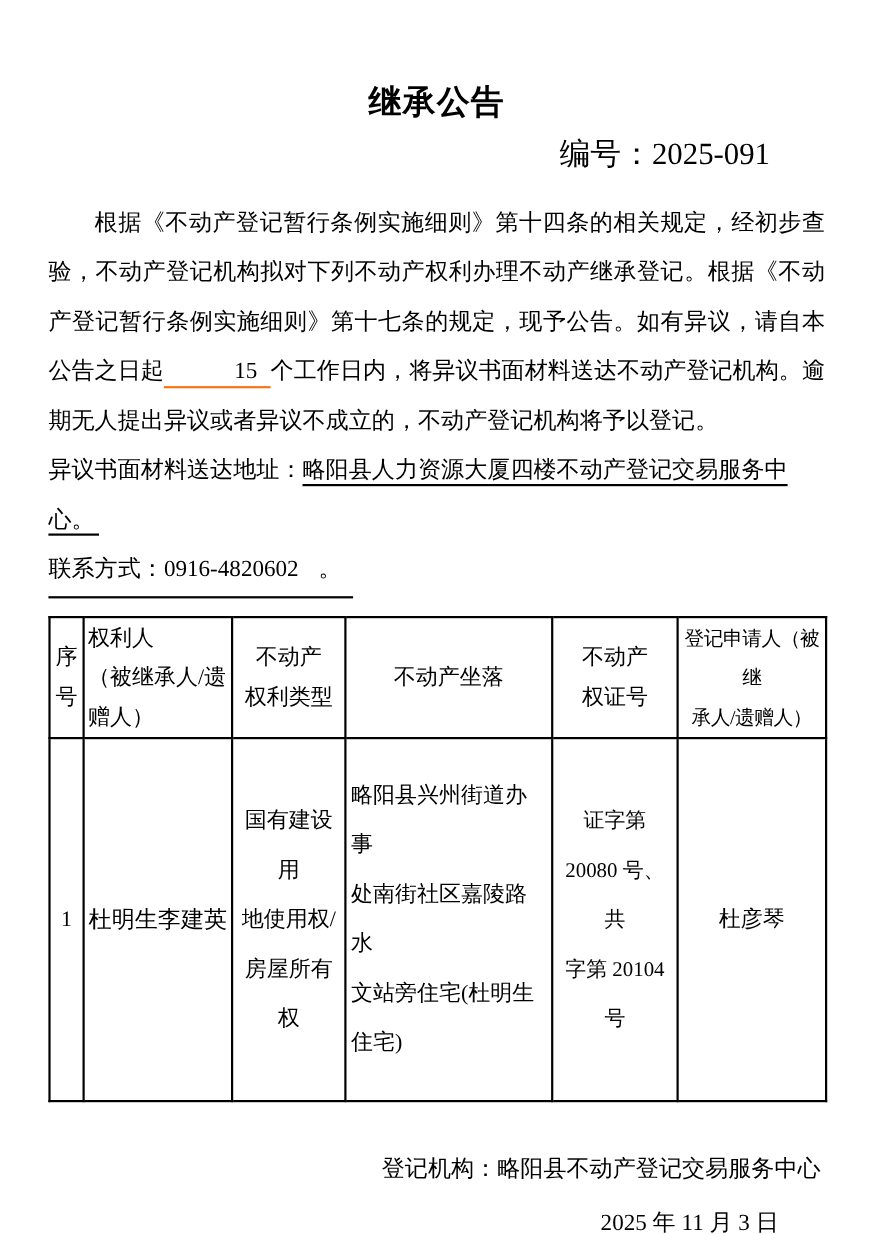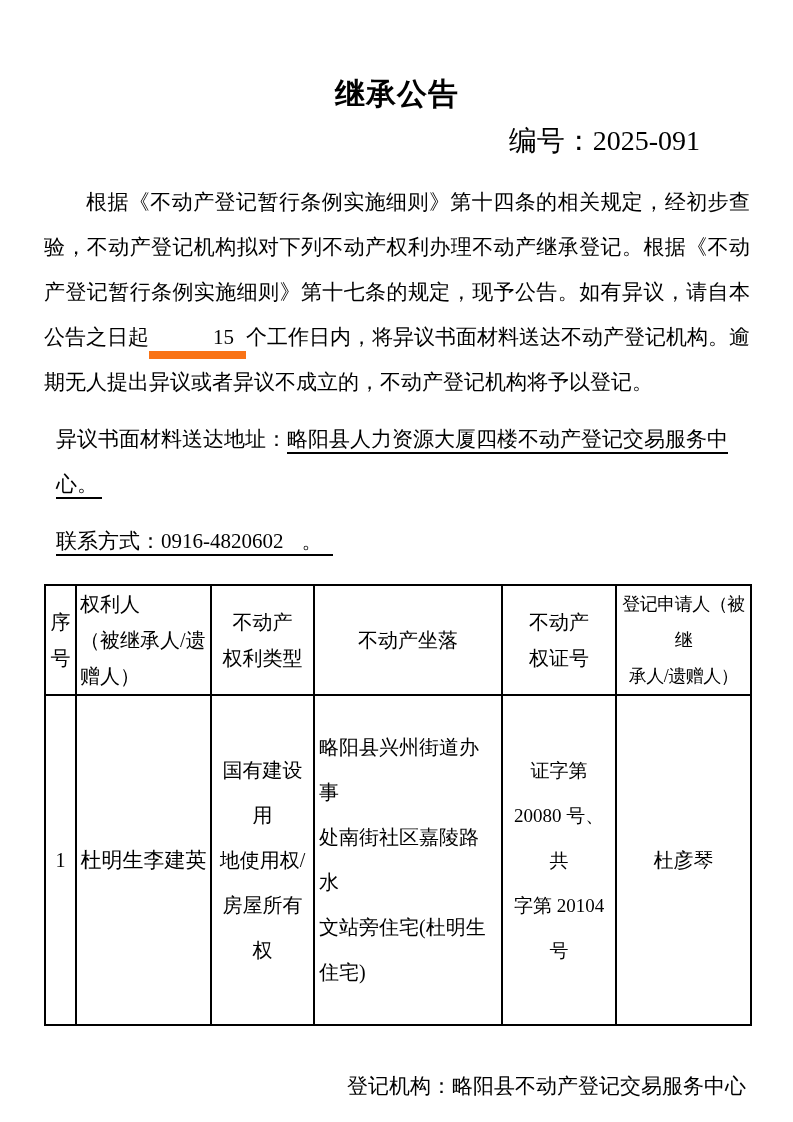--- a/index.html
+++ b/index.html
@@ -34,33 +34,33 @@
     font-size:21px;
     line-height:45px;
   }
   .para{
     text-align:justify;
     text-indent:42px;
     margin:0;
   }
   .days-underline{
     display:inline-block;
-    border-bottom:8px solid #f97316;
+    border-bottom:2px solid #f97316;
     padding:0 12px 0 22px;
     line-height:28px;
   }
-  .addr-line,.contact-line{margin:12px;}
+  .addr-line,.contact-line{margin:0;}
   .addr-value{
     border-bottom:2px solid #000;
     padding-bottom:1px;
     padding-right:4px;
   }
   .contact-underline{
     border-bottom:2px solid #000;
-    padding-bottom:1px;
+    padding-bottom:13px;
     padding-right:10px;
   }
   .contact-suffix{padding-left:18px;}
 
   table.notice-table{
     border-collapse:collapse;
     table-layout:fixed;
     width:706px;
     margin-top:20px;
   }

